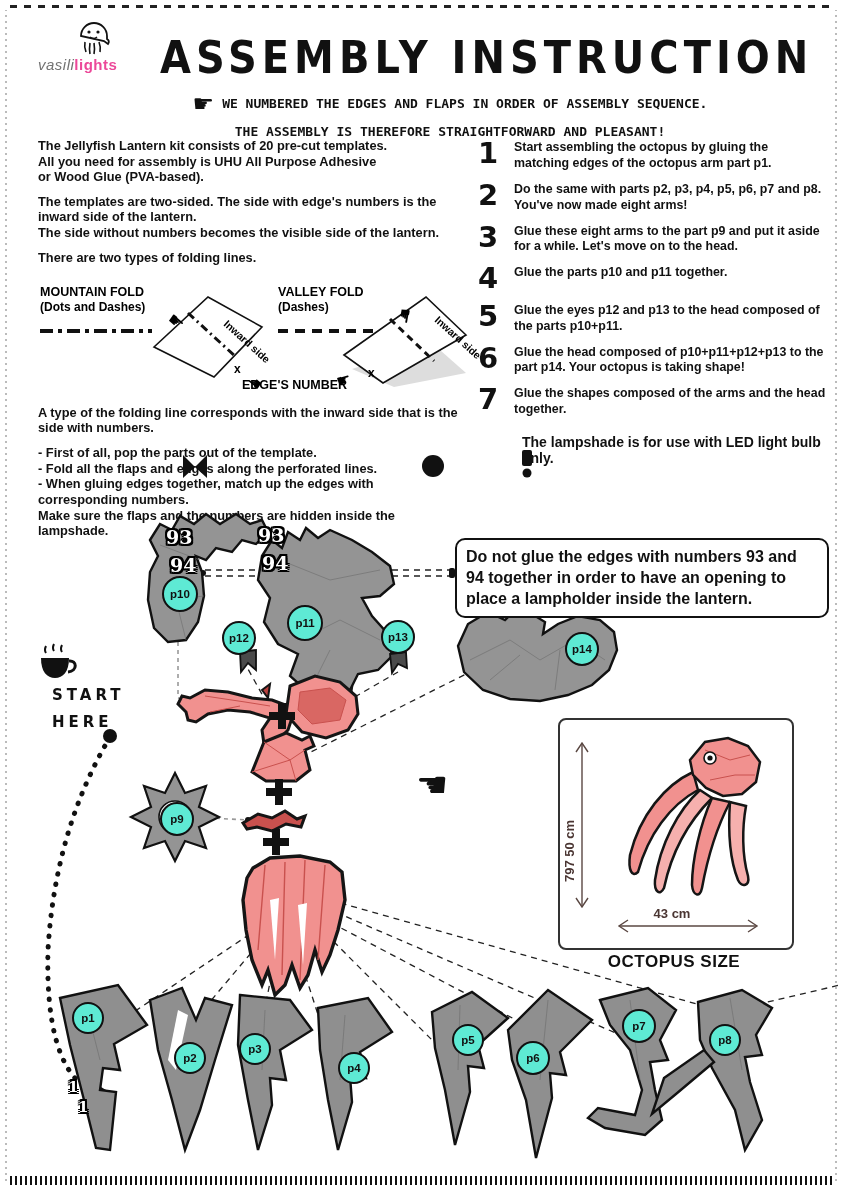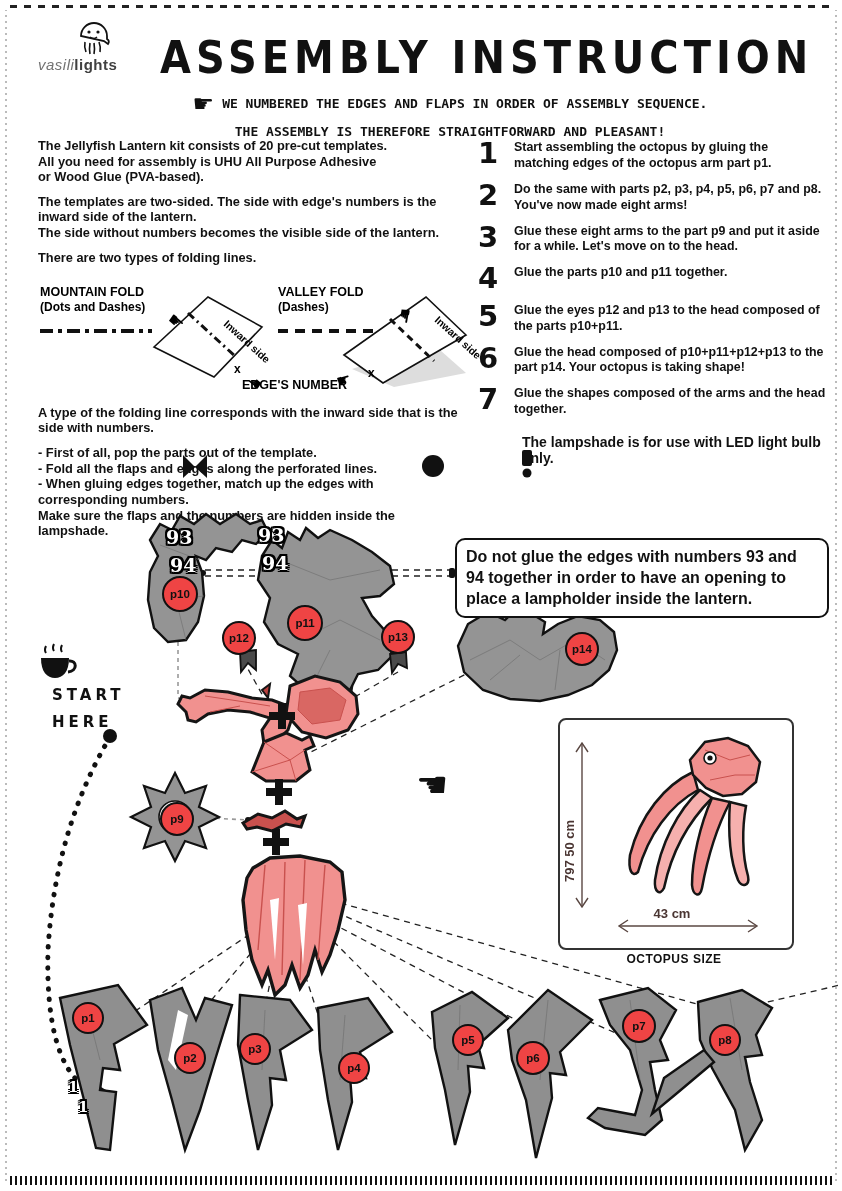--- a/index.html
+++ b/index.html
@@ -11,41 +11,41 @@
   .b-left{position:absolute;top:10px;bottom:10px;left:5px;width:2px;
          background:repeating-linear-gradient(0deg,#bbb 0 2px,transparent 2px 6px);}
   .b-right{position:absolute;top:10px;bottom:10px;right:5px;width:2px;
          background:repeating-linear-gradient(0deg,#bbb 0 2px,transparent 2px 6px);}
   .b-bottom{position:absolute;bottom:6px;left:10px;right:10px;height:9px;
          background:repeating-linear-gradient(90deg,#111 0 2px,transparent 2px 5px);}
 
   .logo{position:absolute;left:40px;top:18px;width:110px;}
   .brand{position:absolute;left:38px;top:56px;font-size:15px;letter-spacing:.5px;}
   .brand .light{font-weight:400;color:#737373;font-style:italic;}
-  .brand .bold{font-weight:700;color:#404040;}
+  .brand .bold{font-weight:700;color:#ec4899;}
 
   .title{position:absolute;left:160px;top:34px;width:650px;text-align:center;
          font-weight:700;font-size:40px;letter-spacing:5px;transform:scaleY(1.12);
          font-family:"DejaVu Sans",sans-serif;white-space:nowrap;}
   .intro{position:absolute;left:120px;top:86px;width:660px;text-align:center;
          font-family:"DejaVu Sans Mono",monospace;font-weight:700;font-size:13px;line-height:1.5;}
   .intro .hand{font-family:"DejaVu Sans",sans-serif;font-size:24px;vertical-align:-4px;margin-right:8px;}
 
   .col-left{position:absolute;left:38px;top:138px;width:428px;font-size:12.8px;font-weight:700;line-height:1.22;}
   .col-left p{margin:0 0 9px 0;}
   .pre{white-space:pre-line;}
   .col-right{position:absolute;left:478px;top:140px;width:348px;}
   .step{display:flex;margin-bottom:10px;}
   .step-num{width:36px;font-family:"DejaVu Sans",sans-serif;font-weight:800;font-size:29px;line-height:.95;}
   .step-text{flex:1;font-size:12.4px;font-weight:700;line-height:1.28;}
   .led-note{margin-left:44px;margin-top:16px;font-size:14px;font-weight:700;}
 
   .diagram-svg{position:absolute;left:0;top:440px;width:842px;height:725px;}
 
-  .badge{position:absolute;z-index:3;background:#ef4444;border:2px solid #111;border-radius:50%;
+  .badge{position:absolute;z-index:3;background:#5eead4;border:2px solid #111;border-radius:50%;
          display:flex;align-items:center;justify-content:center;
          font-weight:700;font-size:11.5px;}
   .edge-num{position:absolute;z-index:3;font-weight:700;font-size:19px;color:#fff;
          font-family:"DejaVu Serif",serif;
          text-shadow:-2px -2px 0 #000,2px -2px 0 #000,-2px 2px 0 #000,2px 2px 0 #000,
                      -2px 0 0 #000,2px 0 0 #000,0 -2px 0 #000,0 2px 0 #000;}
   .edge-one{font-size:15px;}
 
   .note-box{position:absolute;z-index:3;left:455px;top:538px;width:352px;border:2px solid #111;
             border-radius:10px;padding:7px 9px;font-size:16px;font-weight:700;line-height:1.3;background:#fff;}
@@ -53,21 +53,21 @@
 
   .start-here{position:absolute;z-index:3;left:52px;top:686px;font-weight:700;font-size:15px;
               letter-spacing:4px;font-family:"DejaVu Sans",sans-serif;}
   .start-here div{margin-bottom:9px;}
   .cup{position:absolute;z-index:3;left:36px;top:642px;}
   .hand-left{position:absolute;z-index:3;left:416px;top:764px;font-size:36px;font-family:"DejaVu Sans",sans-serif;}
 
   .size-box{position:absolute;z-index:3;left:558px;top:718px;width:232px;height:228px;
             border:2px solid #333;border-radius:8px;background:#fff;}
   .size-caption{position:absolute;z-index:3;left:558px;top:952px;width:232px;text-align:center;
-            font-weight:700;font-size:12px;letter-spacing:.5px;}
+            font-weight:700;font-size:17px;letter-spacing:.5px;}
 
   .footer{position:absolute;right:22px;top:1200px;font-family:Liberation Mono, monospace;
           font-style:italic;font-weight:700;font-size:14px;}
 </style>
 </head>
 <body>
 
 <div class="page">
   <div class="b-top"></div>
   <div class="b-left"></div>

